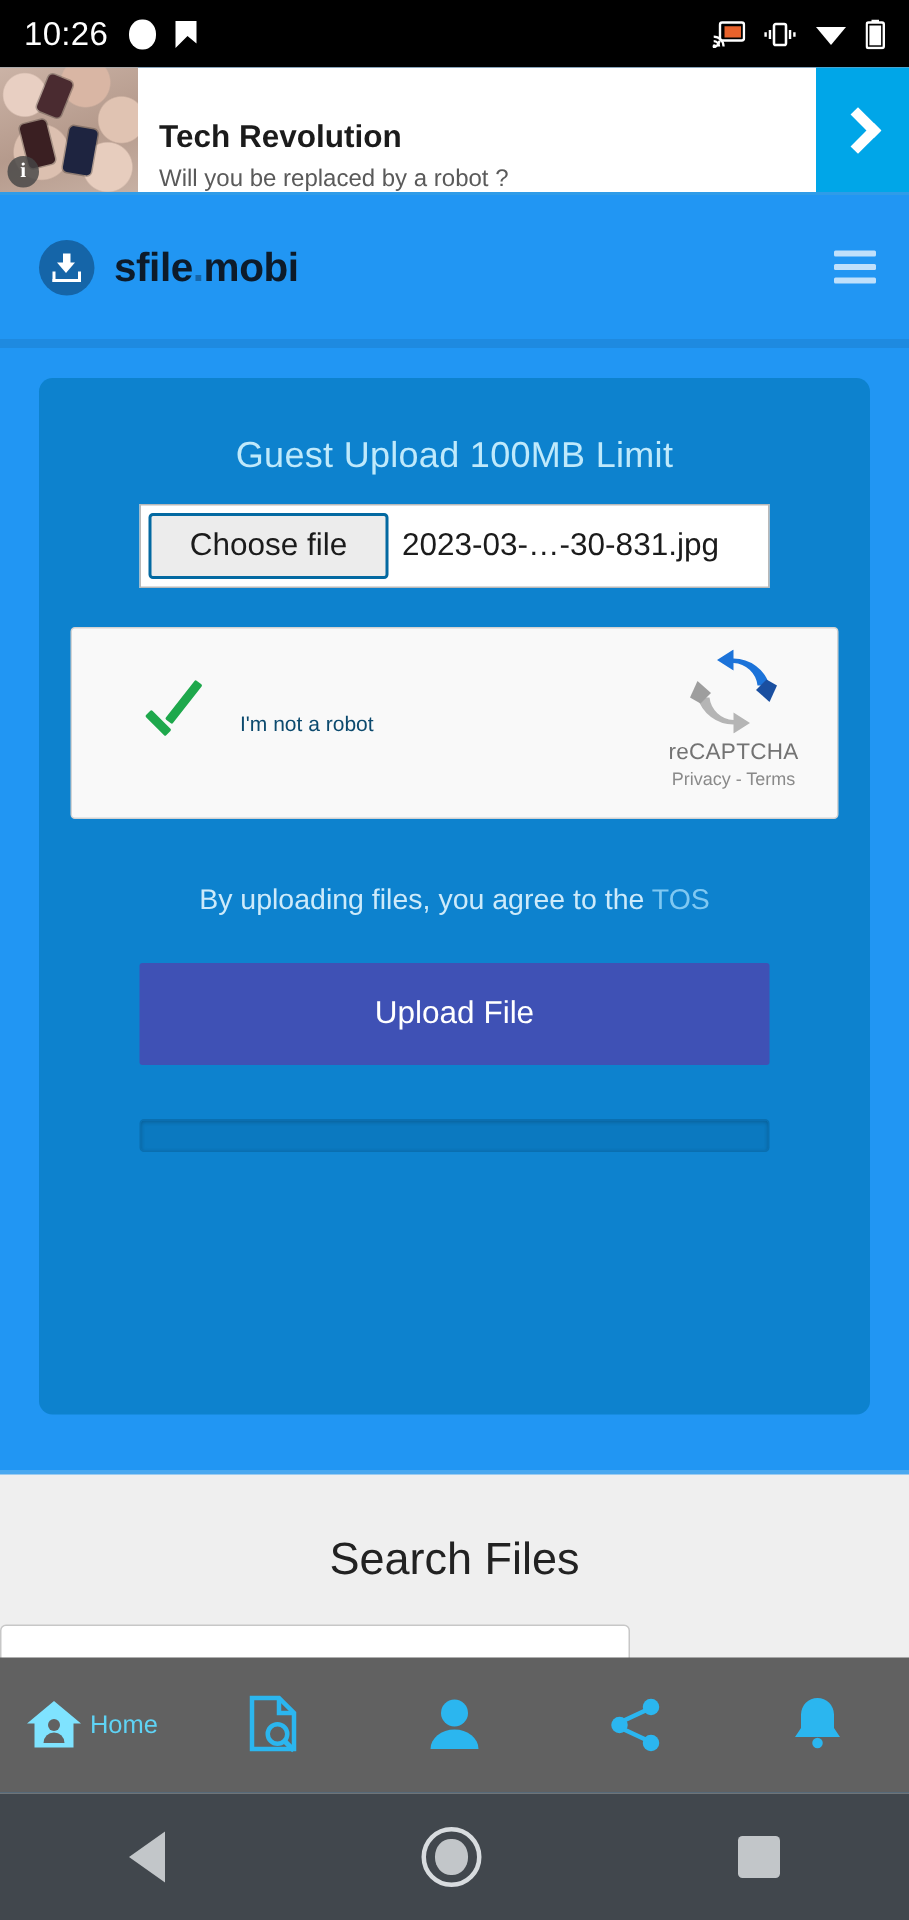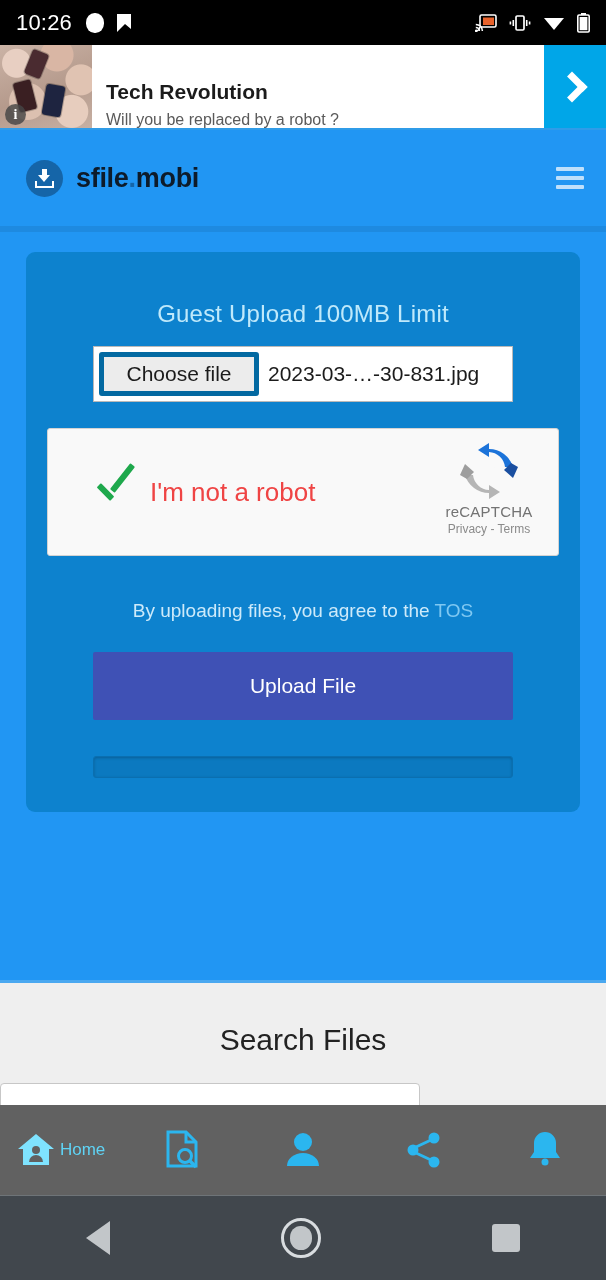--- a/index.html
+++ b/index.html
@@ -81,34 +81,34 @@
   .logo-text{ font-size:27px; font-weight:bold; color:#0d1b2a; letter-spacing:-.3px; }
   .logo-text .dotsep{ color:#1565a8; }
   .hamb{ margin-left:auto; width:28px; display:flex; flex-direction:column; gap:5px; cursor:pointer; }
   .hamb span{ display:block; height:4px; background:#bfe0fb; border-radius:1px; }
 
   .head-sep{ height:6px; background:#1e8ae0; }
 
   
   .page-body{ background:#2196f3; height:748px; padding:20px 26px 0; }
   .card{
-    background:#0d82ce; border-radius:9px; padding:36px 20px 0;
-    height:560px;
+    background:#0d82ce; border-radius:9px; padding:26px 20px 0;
+    height:691px;
   }
   .card-title{
     text-align:center; color:#bfe9fb; font-size:24px; font-weight:400;
     padding:12px 0 18px; letter-spacing:.2px;
   }
   .file-row{
     margin:0 auto; width:420px; height:56px; background:#fff;
     border:1px solid #b9b9b9; display:flex; align-items:stretch;
   }
   .choose-btn{
     width:160px; flex:0 0 160px; margin:5px 0 5px 5px;
-    background:#ececec; border:5px solid #0369a1; border-radius:3px;
+    background:#ececec; border:2px solid #0369a1; border-radius:3px;
     display:flex; align-items:center; justify-content:center;
     font-size:21px; color:#1b1b1b; cursor:pointer;
   }
   .file-name{
     flex:1; display:flex; align-items:center; padding-left:9px;
     font-size:21px; color:#1b1b1b; white-space:nowrap; overflow:hidden;
   }
 
   .recaptcha{
     margin:26px auto 0; width:512px; height:128px; background:#f9f9f9;
@@ -117,21 +117,21 @@
   }
   .check{ margin-left:44px; width:46px; height:46px; position:relative; flex:0 0 46px; }
   .check:before{
     content:""; position:absolute; left:4px; top:20px; width:19px; height:6px;
     background:#1ea84c; transform:rotate(45deg); border-radius:1px;
   }
   .check:after{
     content:""; position:absolute; left:14px; top:6px; width:33px; height:6px;
     background:#1ea84c; transform:rotate(-52deg); border-radius:1px;
   }
-  .rc-label{ font-size:26px; color:#ef4444; margin-left:12px; }
+  .rc-label{ font-size:14px; color:#0c4a6e; margin-left:22px; }
   .rc-brand{
     position:absolute; right:14px; top:14px; width:110px; text-align:center;
   }
   .rc-logo{ width:62px; height:56px; margin:0 auto; position:relative; }
   .rc-logo svg{ width:62px; height:56px; display:block; }
   .rc-name{ font-size:15px; color:#737373; margin-top:4px; letter-spacing:.2px; }
   .rc-links{ font-size:12px; color:#8a8a8a; margin-top:2px; }
 
   .tos{
     text-align:center; color:#cdeafa; font-size:19px; margin-top:44px;

